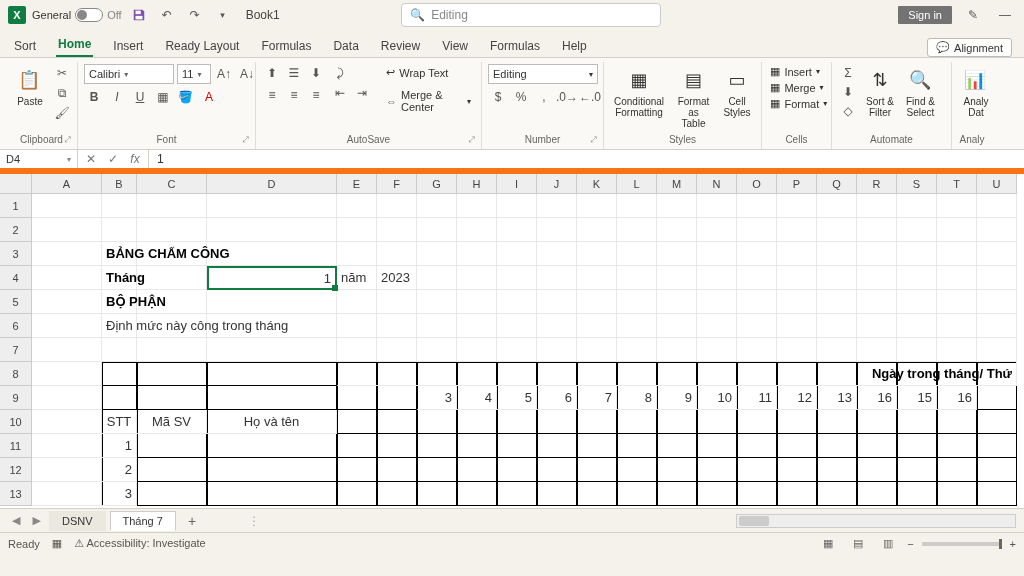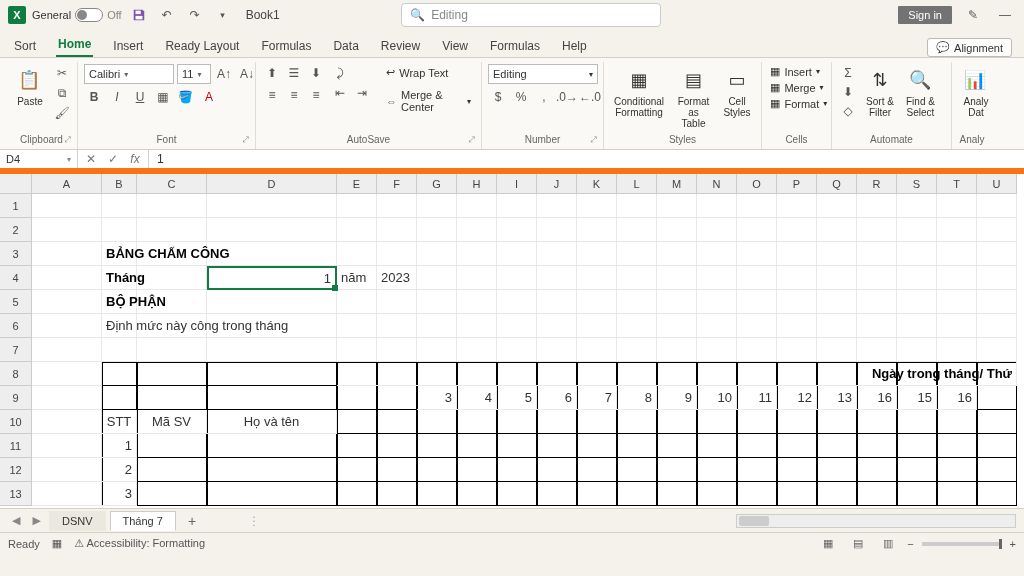--- a/index.html
+++ b/index.html
@@ -791,21 +791,21 @@
   <div class="sheet-tab">DSNV</div>
   <div class="sheet-tab active">Tháng 7</div>
   <div class="add-sheet">+</div>
   <div style="margin-left:40px;color:#aaa;">⋮</div>
   <div class="h-scroll"></div>
 </div>
 
 <div class="status">
   <span>Ready</span>
   <span>▦</span>
-  <span>⚠ <span>Accessibility: Formatting</span></span>
+  <span>⚠ <span>Accessibility: Investigate</span></span>
   <div class="status-right">
     <div class="view-btn">▦</div>
     <div class="view-btn">▤</div>
     <div class="view-btn">▥</div>
     <span>−</span>
     <div class="zoom-slider"></div>
     <span>+</span>
   </div>
 </div>
 

